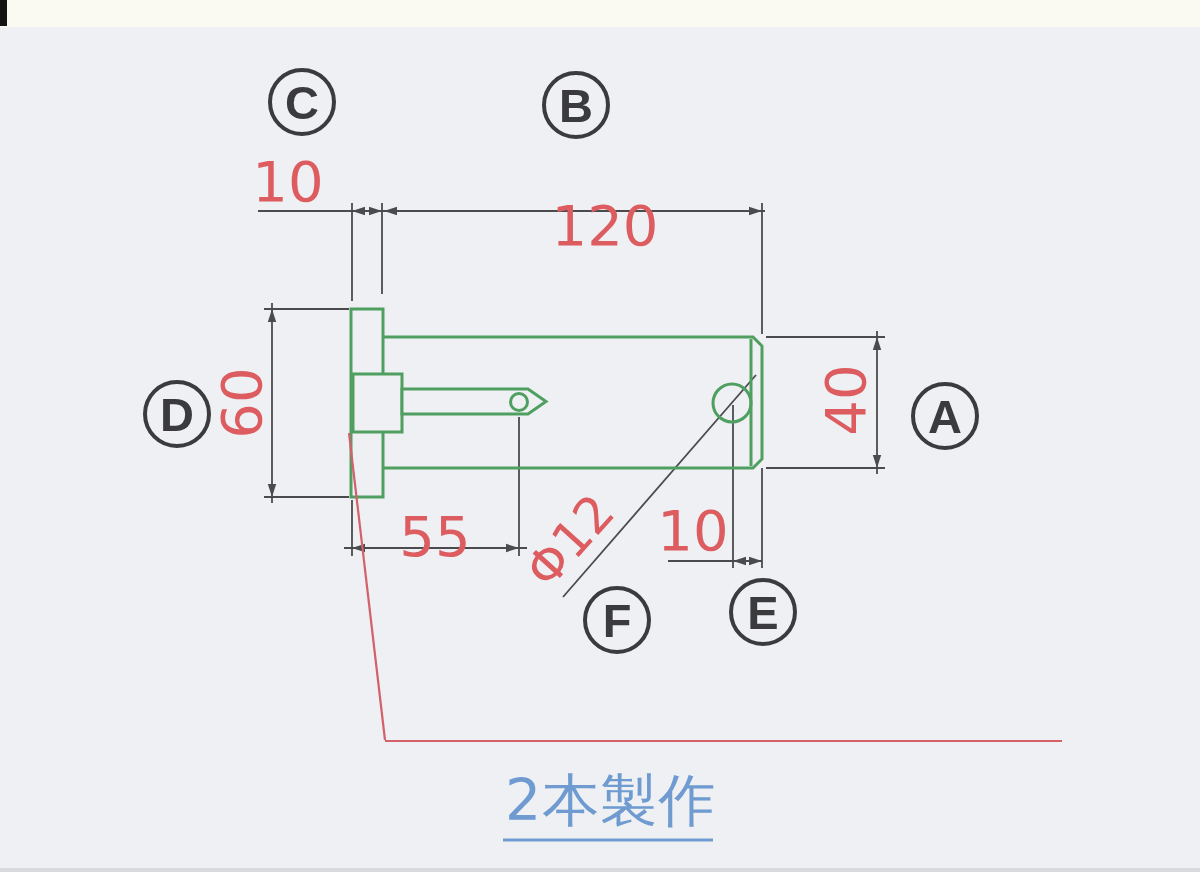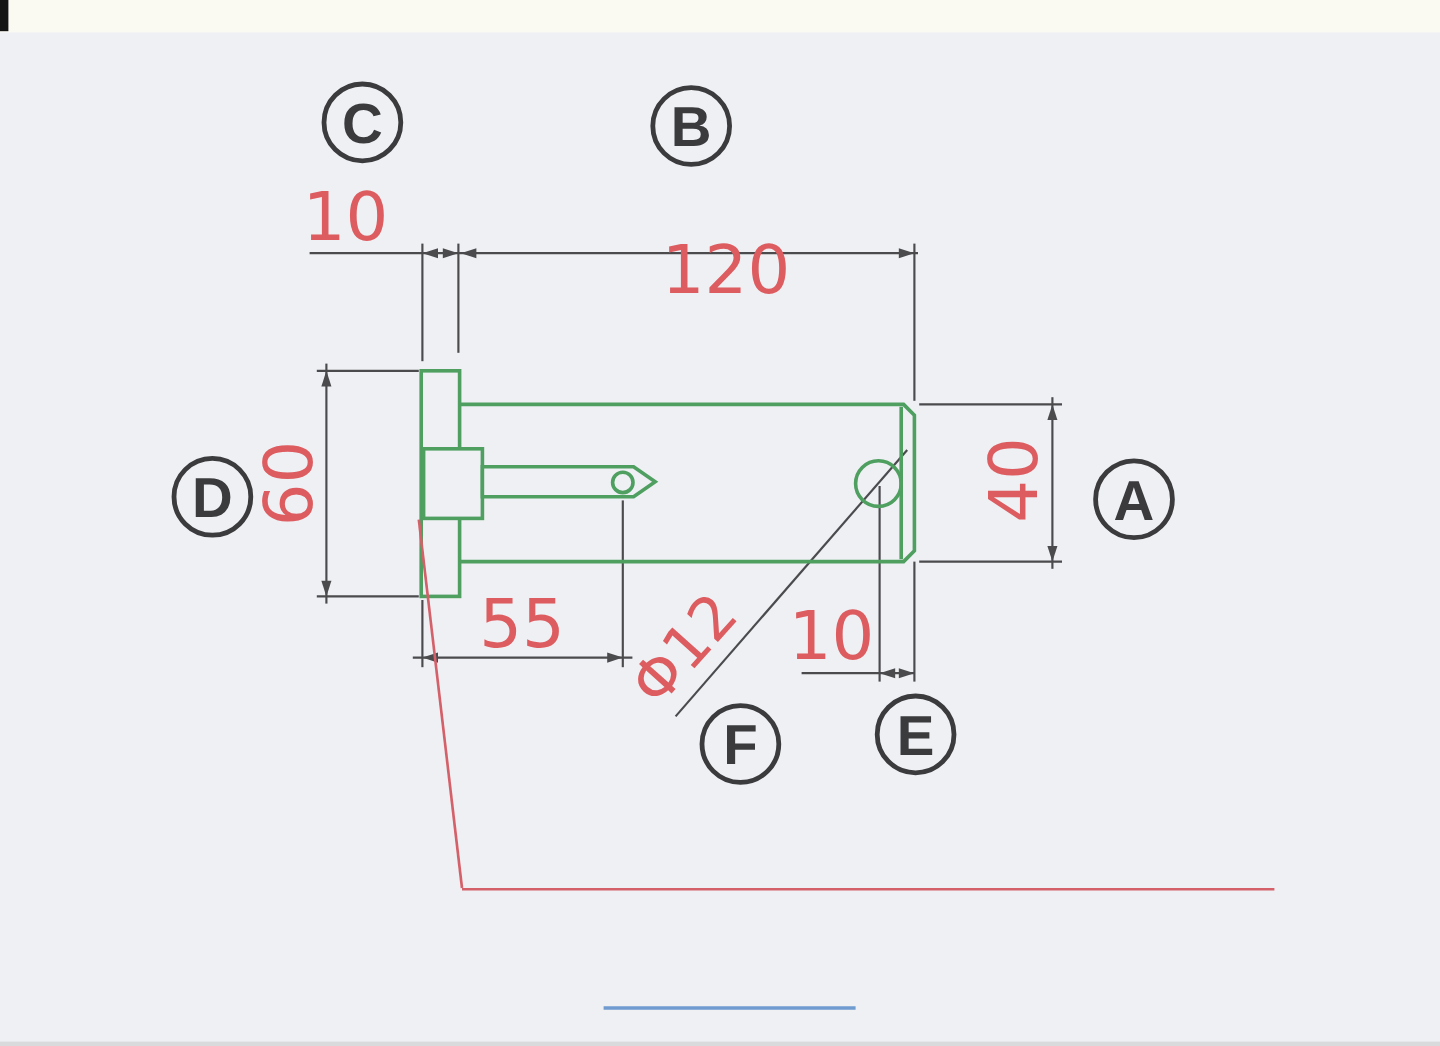--- a/index.html
+++ b/index.html
@@ -100,21 +100,21 @@
       <path class="rl" d="M385 741 H1062"></path>
     </g>
 
     <path class="bl" d="M503 840 H713"></path>
   </svg>
 
   <div class="dim" style="left:288px;top:184px;">10</div>
   <div class="dim" style="left:605px;top:182px;margin-top:46px;">120</div>
   <div class="dim rot90" style="left:242px;top:403px;">60</div>
   <div class="dim rot90" style="left:846px;top:400px;">40</div>
-  <div class="dim" style="left:435px;top:523px;">55</div>
+  <div class="dim" style="left:435px;top:539px;">55</div>
   <div class="dim rot48" style="left:570px;top:541px;">Φ12</div>
   <div class="dim" style="left:693px;top:533px;">10</div>
 
   <div class="viewlabel" style="left:302px;top:102px;">
       <span>C</span>
     </div>
   <div class="viewlabel" style="left:576px;top:105px;">
       <span>B</span>
     </div>
   <div class="viewlabel" style="left:177px;top:414px;">
@@ -123,14 +123,15 @@
   <div class="viewlabel" style="left:945px;top:416px;">
       <span>A</span>
     </div>
   <div class="viewlabel" style="left:617px;top:620px;">
       <span>F</span>
     </div>
   <div class="viewlabel" style="left:763px;top:612px;">
       <span>E</span>
     </div>
 
+  <div id="note-production">2本製作</div>
 
 </div>
 
 </body></html>

